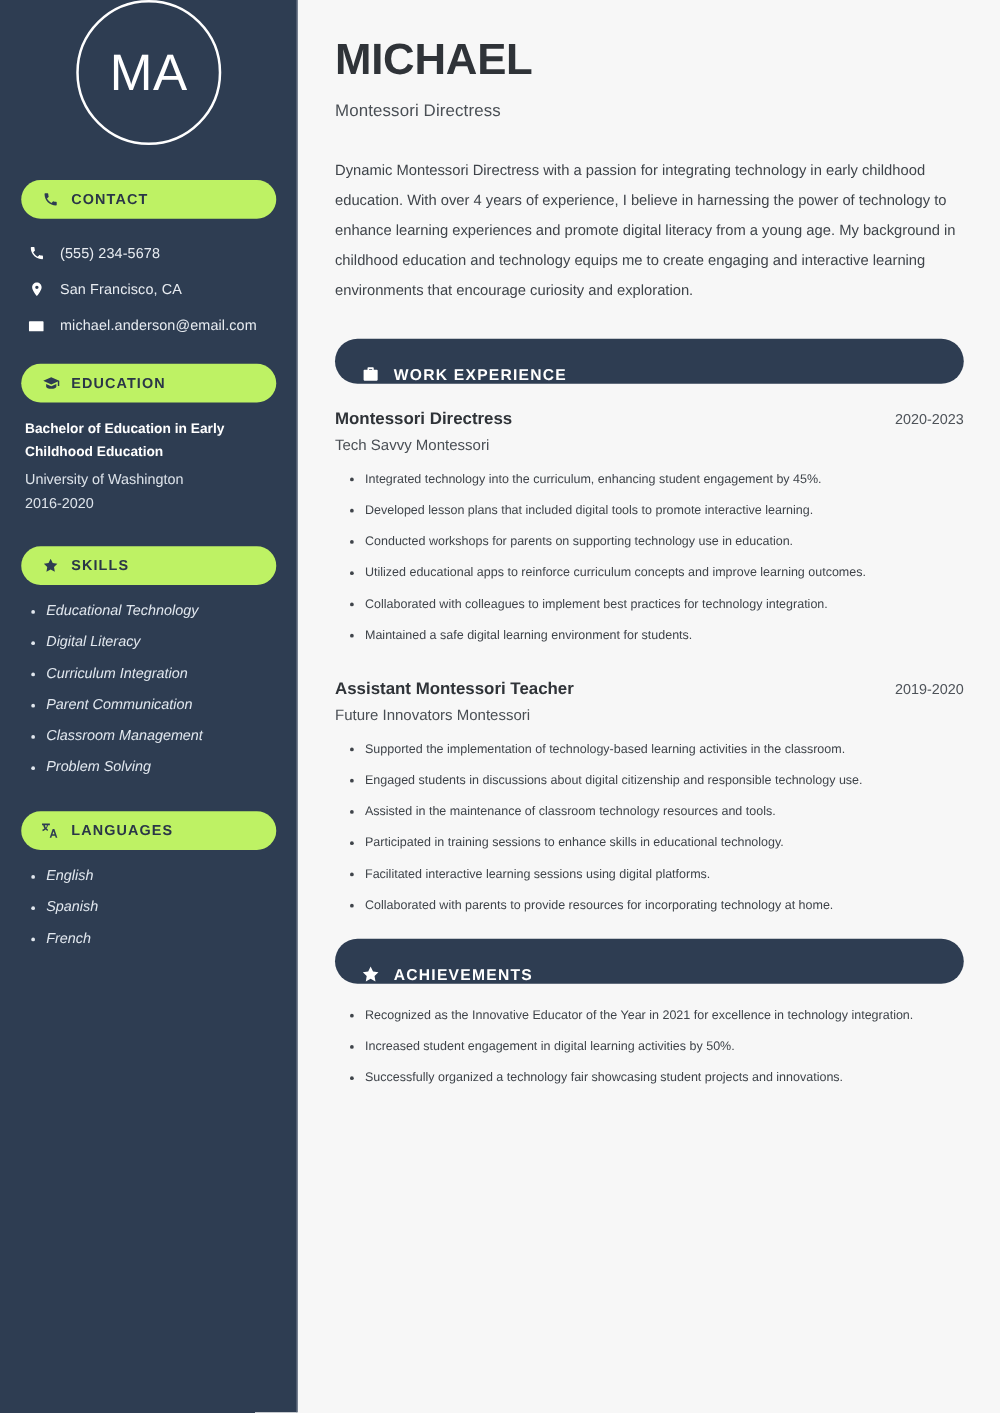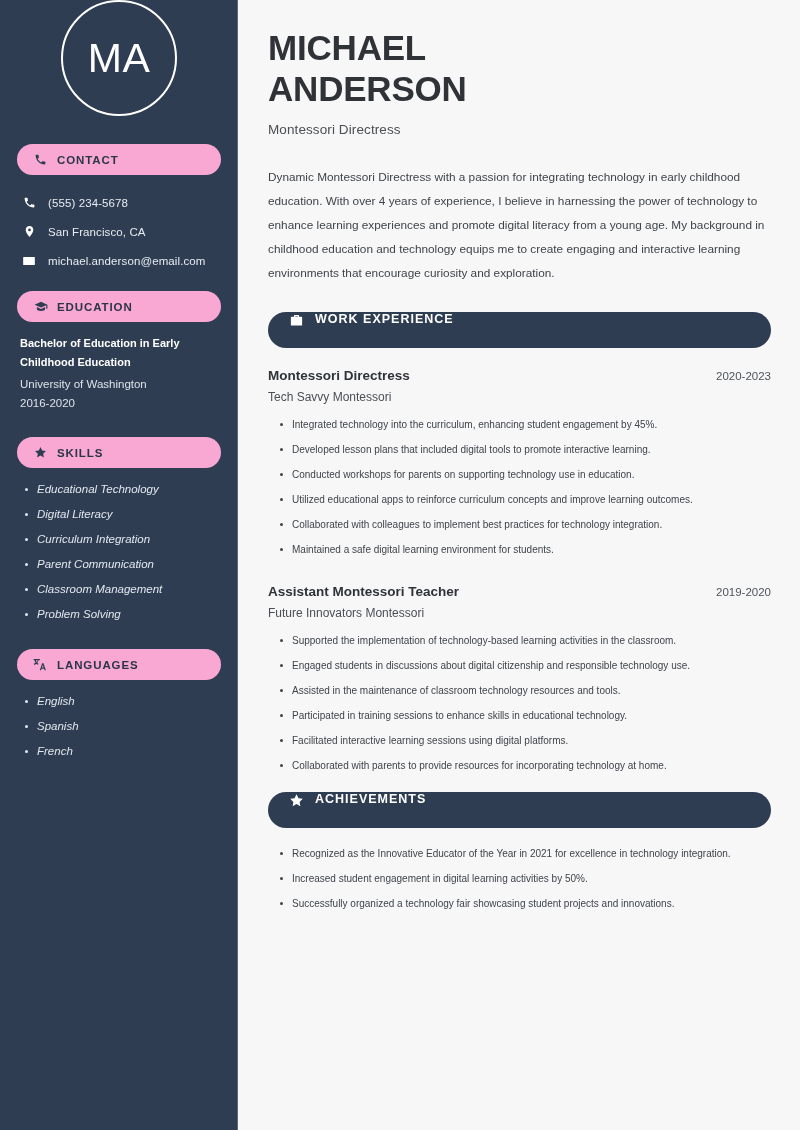--- a/index.html
+++ b/index.html
@@ -57,21 +57,21 @@
     color: #ffffff;
     font-size: 41px;
     font-weight: 400;
     letter-spacing: 0.5px;
     line-height: 1;
   }
 
   .side-pill {
     margin: 0 17px;
     height: 31px;
-    background: #f9a8d4;
+    background: #bef264;
     border-radius: 16px;
     display: flex;
     align-items: center;
     padding-left: 16px;
     box-sizing: border-box;
   }
   .side-pill .pill-ico {
     width: 15px;
     height: 15px;
     display: inline-flex;
@@ -187,21 +187,21 @@
     margin: 28px 0 16px 0;
     text-align: left;
   }
 
   .sec-header {
     margin-top: 27px;
     height: 36px;
     background: #2e3d52;
     border-radius: 18px;
     display: flex;
-    align-items: flex-start;
+    align-items: flex-end;
     padding-left: 20px;
     box-sizing: border-box;
   }
   .sec-header .sh-ico {
     width: 16px;
     height: 16px;
     display: inline-flex;
     align-items: center;
     justify-content: center;
     margin-right: 11px;
@@ -360,21 +360,20 @@
         <li>French</li>
       </ul>
     </div>
 
   </aside>
 
   <main class="main">
 
     <h1 class="name">
       <span>MICHAEL</span><br>
-      <span>ANDERSON</span>
     </h1>
     <p class="role">Montessori Directress</p>
     <p class="summary">Dynamic Montessori Directress with a passion for integrating technology in early childhood education. With over 4 years of experience, I believe in harnessing the power of technology to enhance learning experiences and promote digital literacy from a young age. My background in childhood education and technology equips me to create engaging and interactive learning environments that encourage curiosity and exploration.</p>
 
     <div class="sec-header">
       <span class="sh-ico">
         <svg viewBox="0 0 24 24" width="15" height="15" fill="currentColor">
             <path d="M9 3h6c.6 0 1 .4 1 1v2h4c.6 0 1 .4 1 1v12c0 .6-.4 1-1 1H4c-.6 0-1-.4-1-1V7c0-.6.4-1 1-1h4V4c0-.6.4-1 1-1zm1 3h4V5h-4v1z"></path>
           </svg>
       </span>

